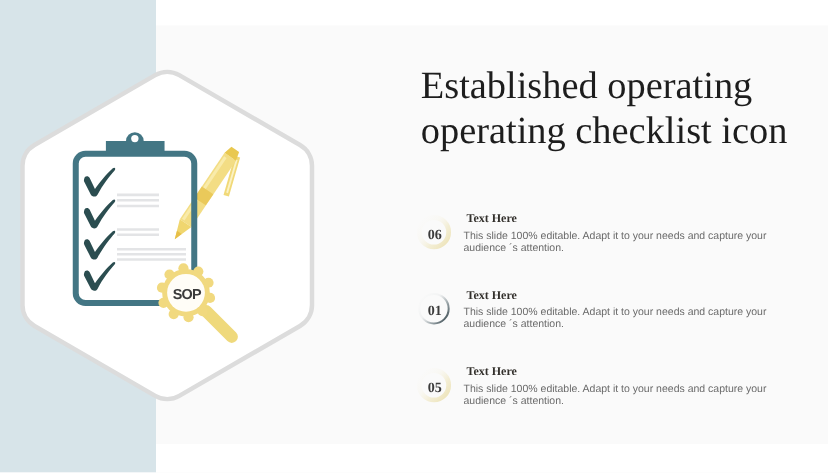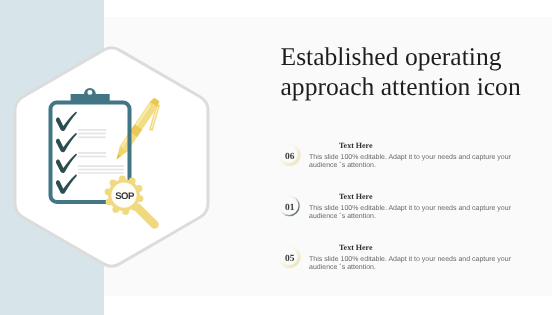--- a/index.html
+++ b/index.html
@@ -10,21 +10,21 @@
   .content{position:absolute;left:104px;top:17px;width:448px;height:279px;background:#fafafa;}
   .hexwrap{position:absolute;left:0px;top:0px;width:504px;height:315px;}
   .title{position:absolute;left:280.5px;top:41.5px;width:262px;
          font-family:"Liberation Serif",serif;font-size:25.6px;line-height:30.4px;
          color:#1d1d1d;font-weight:400;letter-spacing:0px;}
   .item{position:absolute;left:276px;width:262px;}
   .numcircles{position:absolute;left:0;top:0;}
   .numtext{position:absolute;left:9.1px;top:10.6px;
            font-family:"Liberation Serif",serif;font-size:9.4px;font-weight:700;color:#3b3b3b;line-height:10px;}
   .ihead{position:absolute;left:35px;top:0px;font-family:"Liberation Serif",serif;
-         font-size:8px;font-weight:700;color:#33302c;line-height:10px;white-space:nowrap;margin-left:28px;}
+         font-size:8px;font-weight:700;color:#33302c;line-height:10px;white-space:nowrap;}
   .ibody{position:absolute;left:33px;top:12.8px;width:206px;
          font-family:"Liberation Sans",sans-serif;font-size:7px;line-height:7.8px;color:#6a6a6a;letter-spacing:0.0px;}
 </style>
 </head>
 <body>
 
 <div class="slide">
   <div class="panel"></div>
   <div class="content"></div>
 
@@ -86,21 +86,21 @@
         <circle cx="140.0" cy="198.6" r="3.4"></circle>
         <circle cx="139.0" cy="188.5" r="3.4"></circle>
         <circle cx="132.2" cy="181.0" r="3.4"></circle>
         <circle cx="124.0" cy="195.2" r="15.9"></circle>
         <circle cx="124.0" cy="195.2" r="12.6" fill="#fffdf7"></circle>
       </g>
       <text x="124.5" y="199.0" font-family="Liberation Sans, sans-serif" font-size="9.6" font-weight="700" letter-spacing="-0.55" fill="#3a3a3a" text-anchor="middle">SOP</text>
     </svg>
   </div>
 
-  <div class="title">Established operating approach attention icon</div>
+  <div class="title">Established operating operating checklist icon</div>
 
   <svg class="numcircles" width="560" height="315" viewBox="0 0 560 315">
     <defs>
       <linearGradient id="gcream" x1="0.12" y1="0" x2="1" y2="0.8">
         <stop offset="0" stop-color="#f8f5ea" stop-opacity="0"></stop>
         <stop offset="0.38" stop-color="#f6f2e1" stop-opacity="0.28"></stop>
         <stop offset="0.70" stop-color="#f2ecd0" stop-opacity="0.88"></stop>
         <stop offset="1" stop-color="#eee5bd" stop-opacity="1"></stop>
       </linearGradient>
       <linearGradient id="ggray" x1="0.1" y1="0.02" x2="1" y2="0.72">

